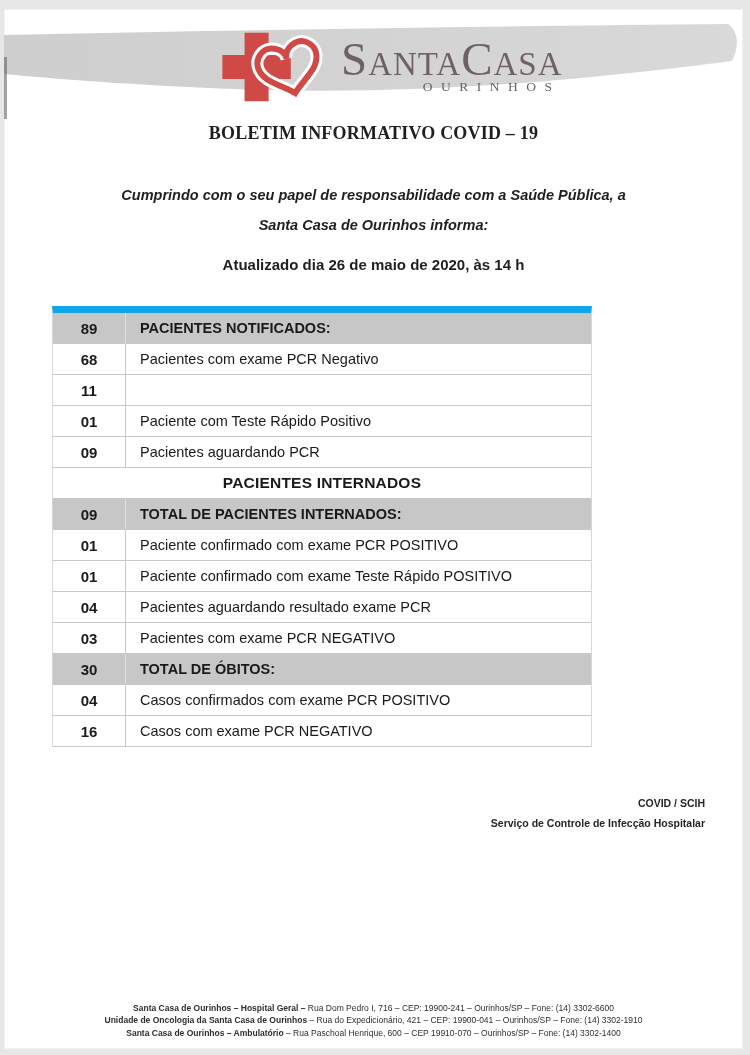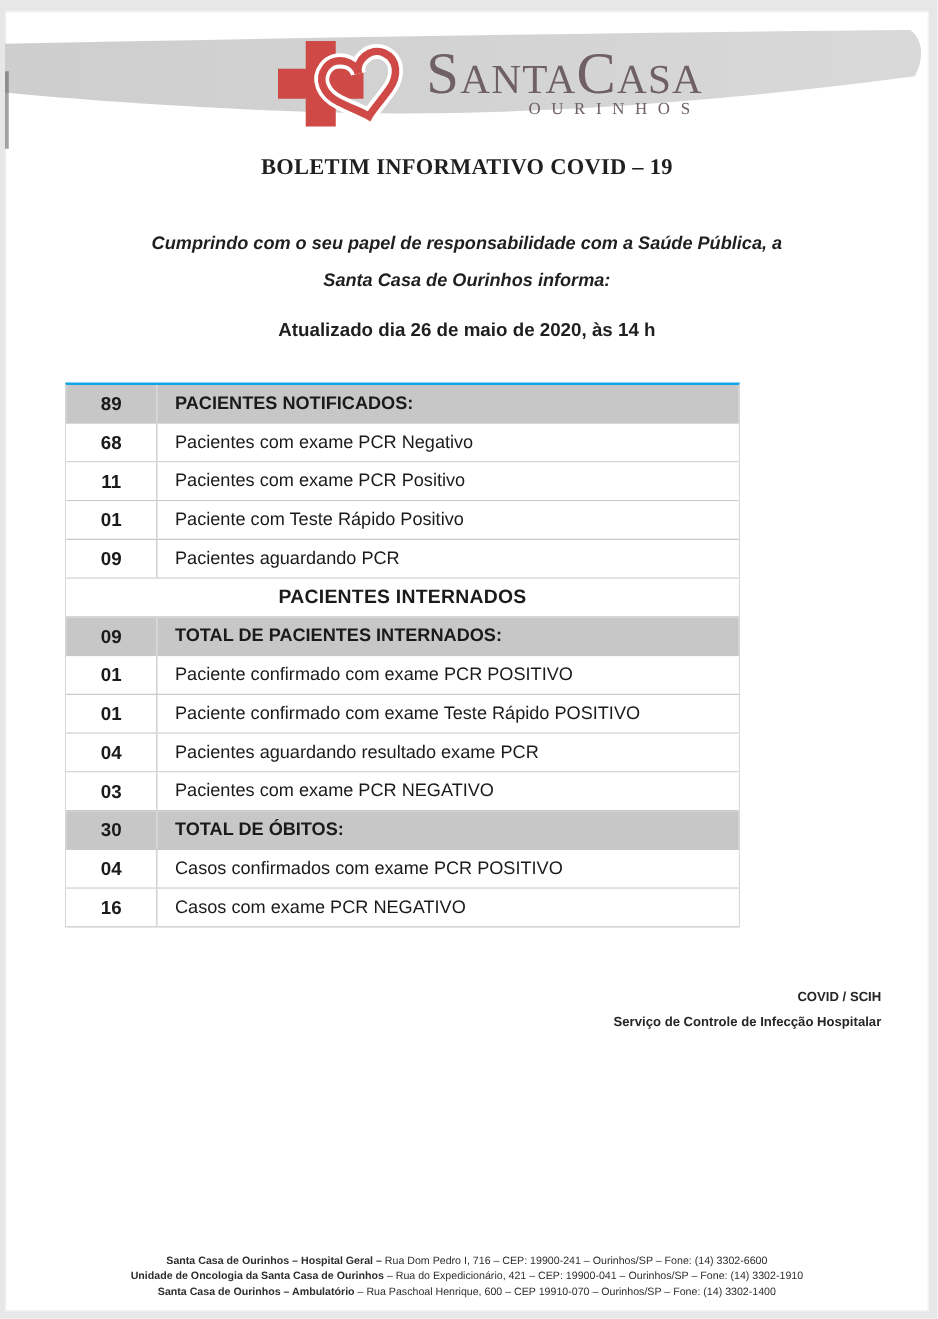--- a/index.html
+++ b/index.html
@@ -76,21 +76,21 @@
     text-align: center;
     font-size: 15px; font-weight: bold;
     line-height: 22px;
     color: #1f1f1f;
   }
 
   
   .stats-table {
     margin: 30px 0 0 48px;
     width: 540px;
-    border-top: 2px solid #0ea5e9;
+    border-top: 7px solid #0ea5e9;
     border-left: 1px solid #d8d8d8;
     border-right: 1px solid #d8d8d8;
     box-sizing: border-box;
   }
   .row {
     display: flex;
     height: 30px;
     border-bottom: 1px solid #c9c9c9;
     align-items: stretch;
     background: #ffffff;
@@ -185,21 +185,20 @@
       <div class="row hdr">
         <div class="num">89</div>
         <div class="lbl">PACIENTES NOTIFICADOS:</div>
       </div>
       <div class="row">
         <div class="num">68</div>
         <div class="lbl">Pacientes com exame PCR Negativo</div>
       </div>
       <div class="row">
         <div class="num">11</div>
-        <div class="lbl">Pacientes com exame PCR Positivo</div>
       </div>
       <div class="row">
         <div class="num">01</div>
         <div class="lbl">Paciente com Teste Rápido Positivo</div>
       </div>
       <div class="row">
         <div class="num">09</div>
         <div class="lbl">Pacientes aguardando PCR</div>
       </div>
 

